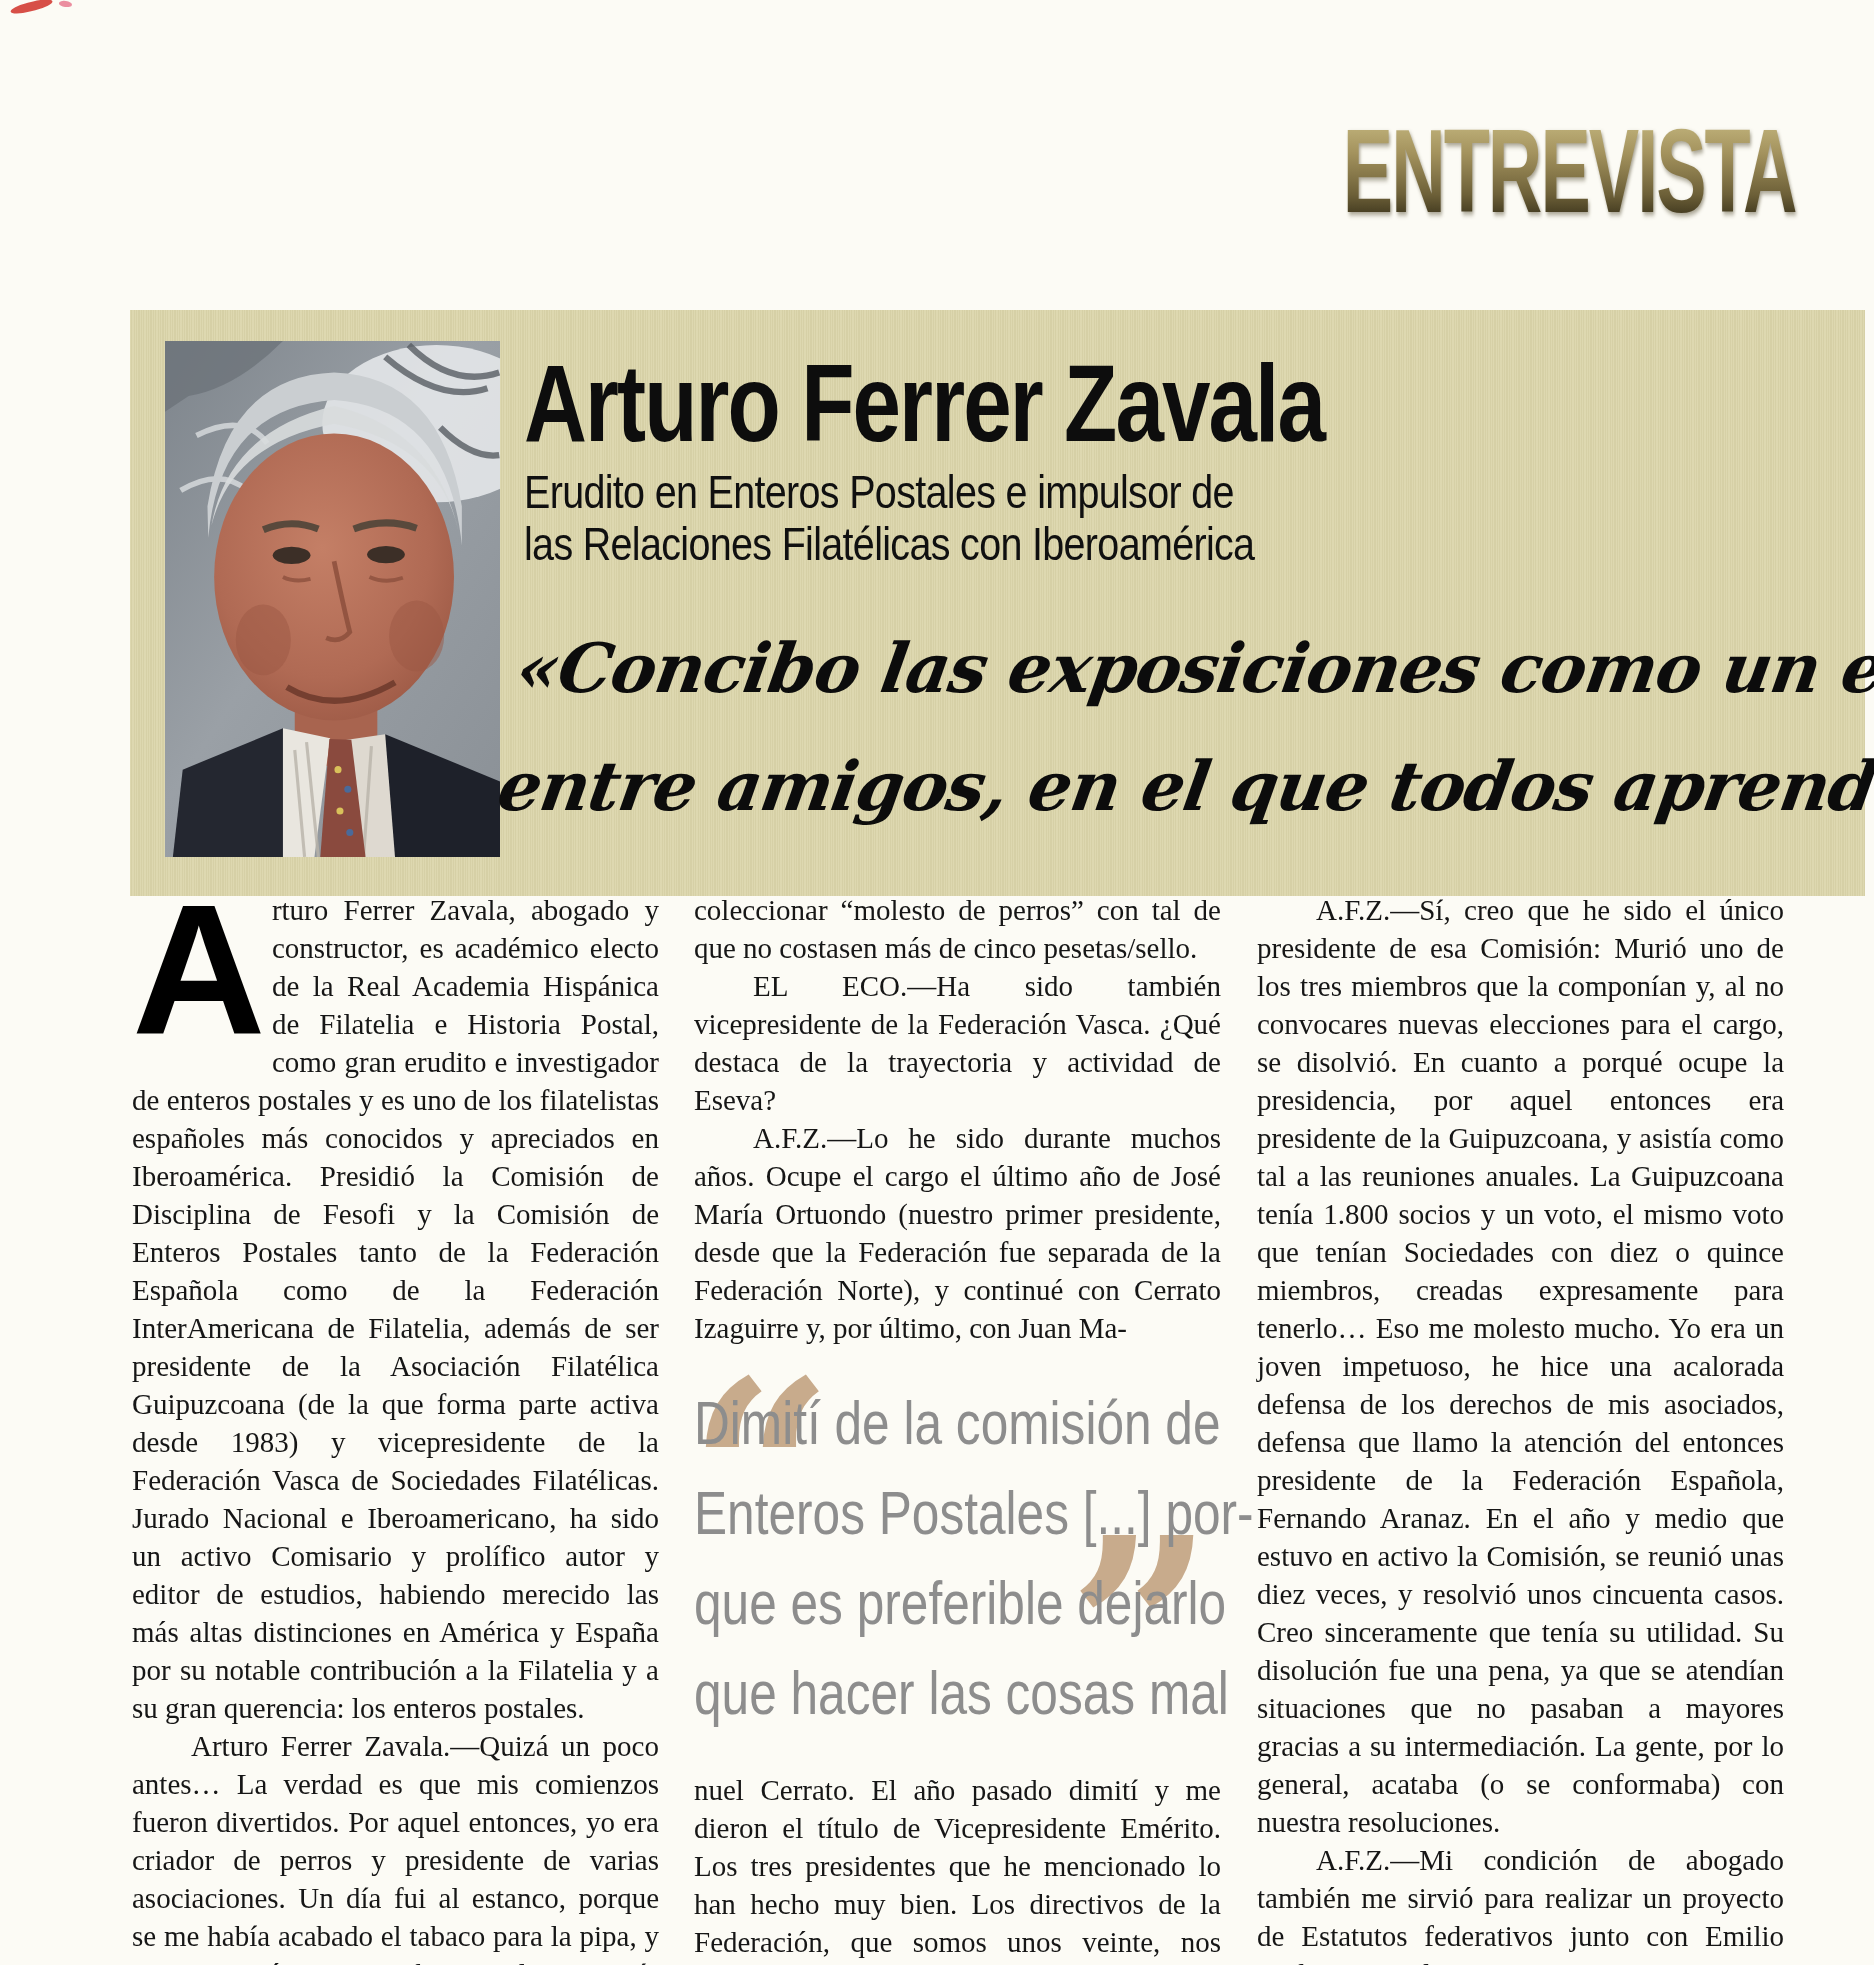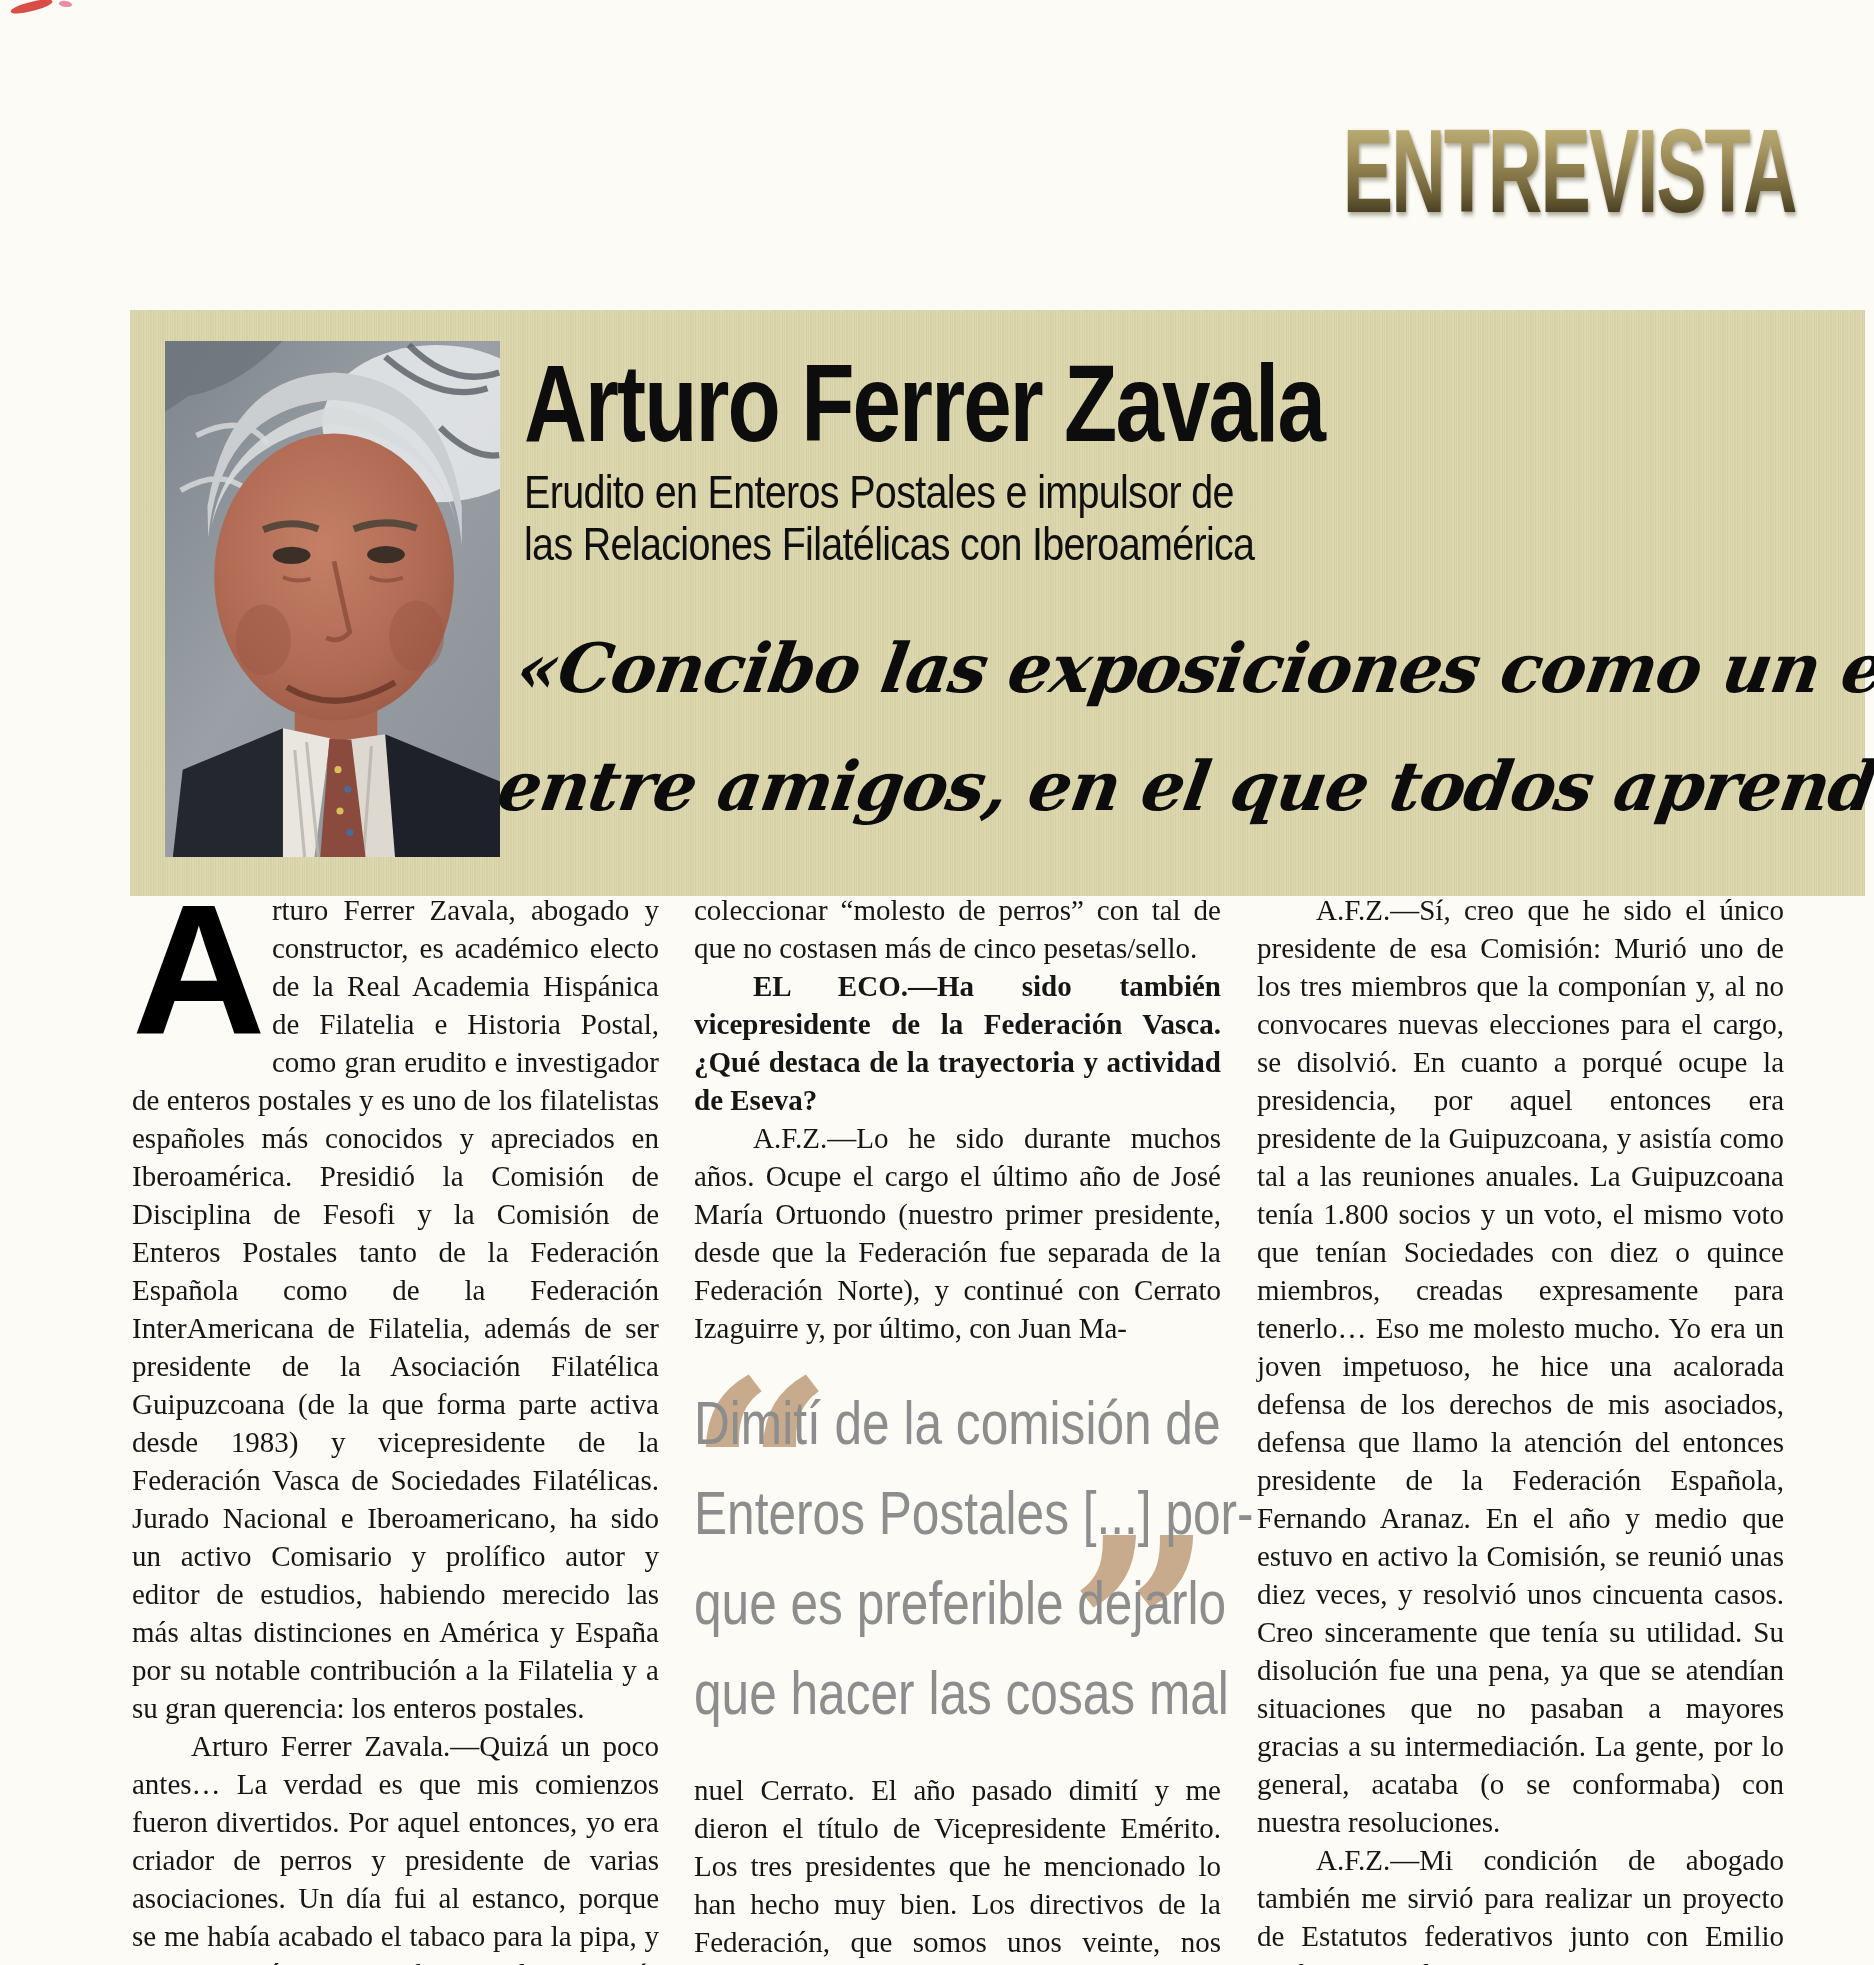--- a/index.html
+++ b/index.html
@@ -33,21 +33,21 @@
   .script-quote{position:absolute;left:397px;top:299px;font-family:"DejaVu Serif",serif;
          font-style:italic;font-weight:700;font-size:68px;line-height:118px;color:#0c0c0c;
          letter-spacing:-1.2px;transform:skewX(-9deg);transform-origin:0 0;white-space:nowrap;}
 
   
   .col{position:absolute;top:891px;width:527px;font-size:29px;line-height:38px;
        text-align:justify;}
   #col1{left:132px;} #col2{left:694px;} #col3{left:1257px;}
   .col p{margin:0;text-indent:59px;}
   .col p.lead,.col p.cont{text-indent:0;}
-  .col p.q{font-weight:700;}
+  .col p.q{font-weight:400;}
   .dropcap{float:left;font-family:"Liberation Sans",sans-serif;font-weight:700;
        font-size:185px;line-height:150px;margin:3.9px 11.8px 0 0;letter-spacing:-5.5px;color:#000;}
 
   
   .pullquote{position:relative;margin:27.5px 0 15.7px;padding:3.9px 0;height:373px;text-indent:0;}
   .pq-mark{position:absolute;font-family:"DejaVu Serif",serif;font-weight:700;font-size:252px;
        line-height:1;color:#c8ab8c;z-index:1;}
   .pq-open{left:-5.5px;top:-27.5px;}
   .pq-close{right:7.9px;top:130px;}
   .pq-line{position:relative;z-index:2;font-family:"Liberation Sans",sans-serif;font-weight:400;

